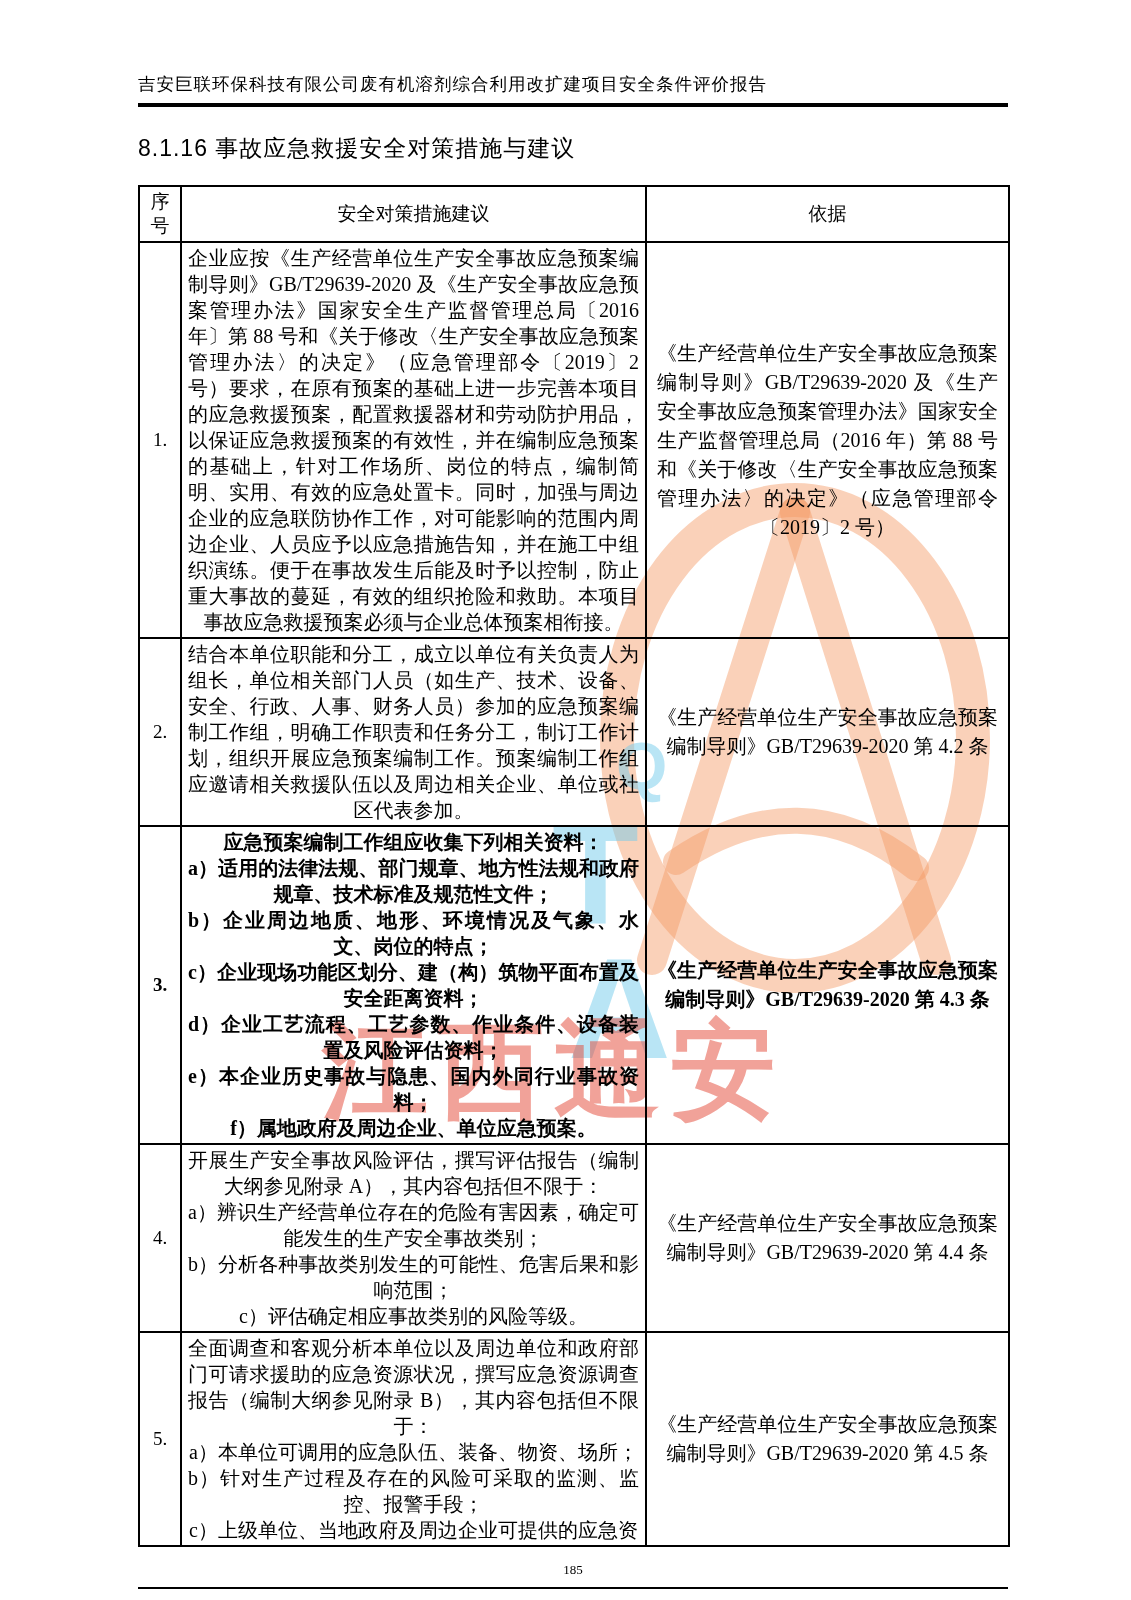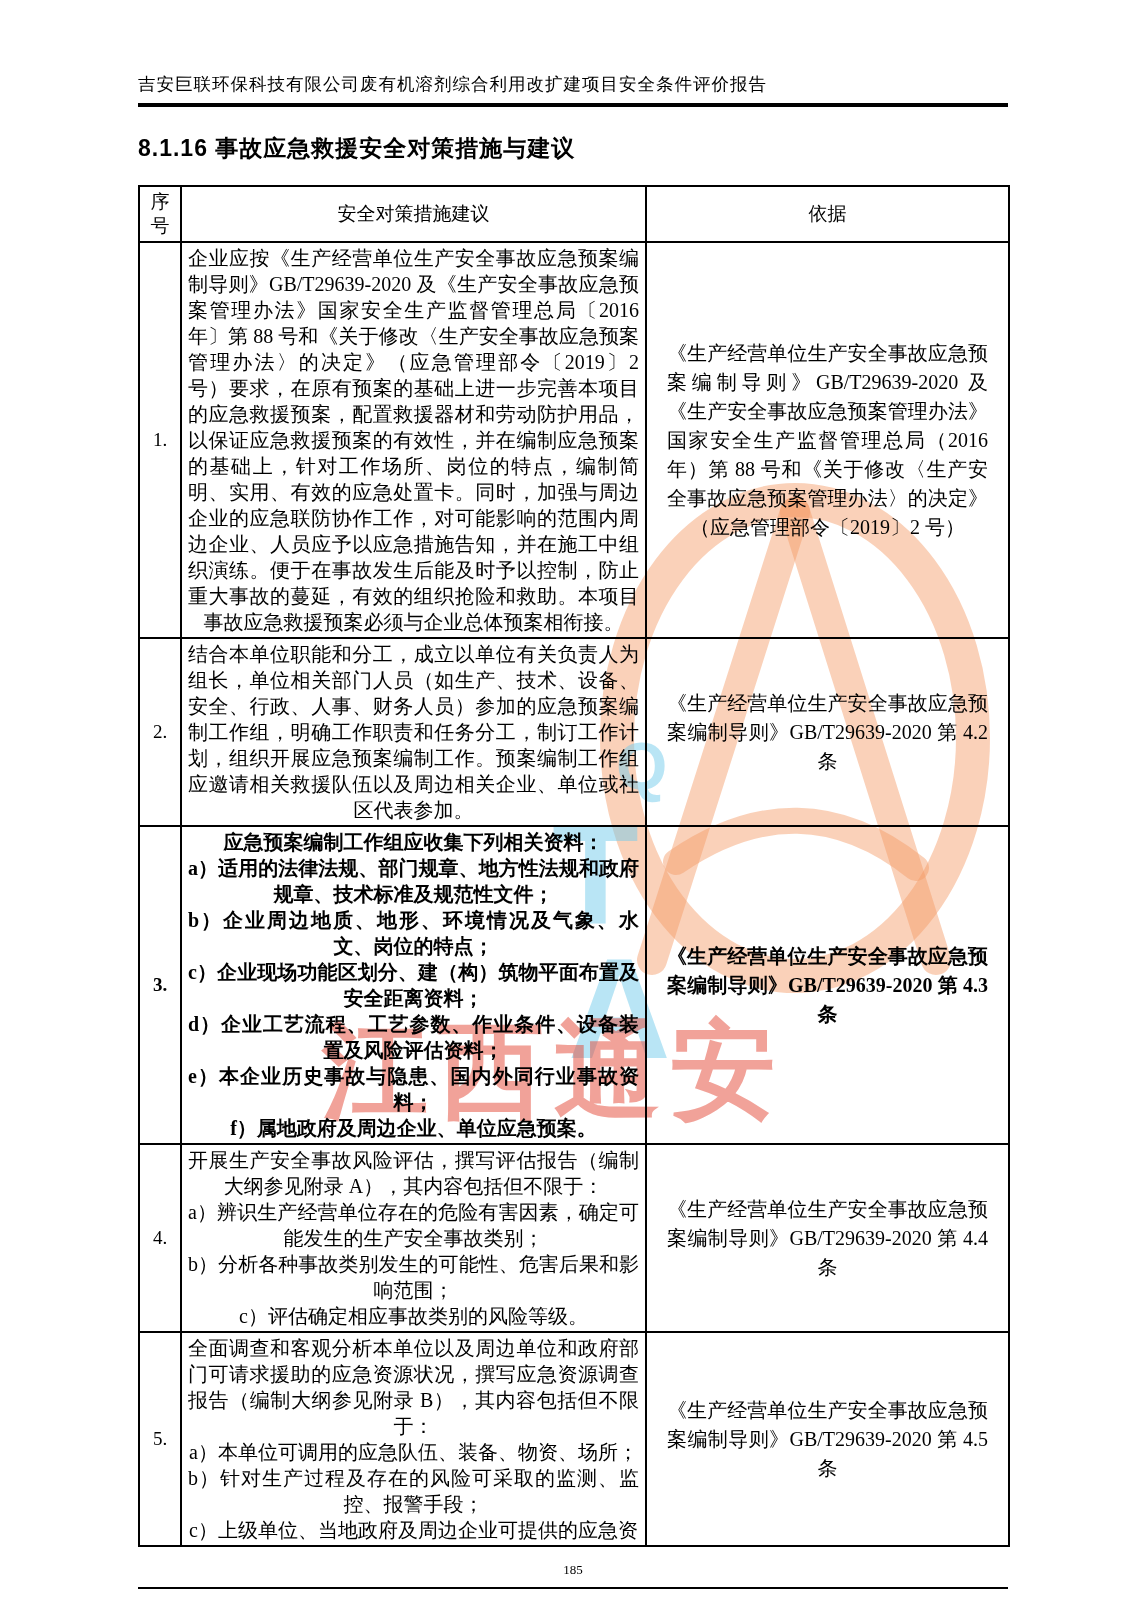--- a/index.html
+++ b/index.html
@@ -27,33 +27,33 @@
   }
   .wm-letter.q{left:616px;top:733px;font-size:66px;}
   .wm-letter.t{left:552px;top:804px;font-size:142px;}
   .wm-letter.a{left:568px;top:938px;font-size:142px;}
   
   .content{position:relative;z-index:1;padding:72px 123px 0 138px;}
   .doc-header{border-bottom:4px solid #000;padding-bottom:7px;text-align:left;}
   .doc-header-title{font-size:17.5px;letter-spacing:1px;}
   .section-heading{
     font-family:"Liberation Sans","DejaVu Sans",sans-serif;
-    font-weight:bold;font-size:23px;letter-spacing:1px;
+    font-weight:normal;font-size:23px;letter-spacing:1px;
     margin:26px 0 21px 0;
   }
   table.measures{border-collapse:collapse;width:870px;table-layout:fixed;}
   table.measures th,table.measures td{border:2px solid #000;}
   table.measures th{font-weight:normal;font-size:19px;padding:3px 2px;line-height:24px;}
   td.no-cell{text-align:center;vertical-align:middle;font-size:19px;}
   td.measure-cell{padding:2px 6px;vertical-align:middle;}
   td.measure-cell p{
     margin:0;font-size:20px;line-height:26px;
     text-align:justify;text-align-last:center;text-justify:inter-ideograph;
   }
-  td.basis-cell{padding:2px 20px;vertical-align:middle;}
+  td.basis-cell{padding:2px 10px;vertical-align:middle;}
   td.basis-cell p{
     margin:0;font-size:20px;line-height:29px;
     text-align:justify;text-align-last:center;text-justify:inter-ideograph;
   }
   tr.r1 td{height:386px;margin-top:39px;} tr.r2 td{height:152px;border-radius:28px;} tr.r3 td{height:282px;font-weight:bold;}
   tr.r4 td{height:182px;} tr.r5 td{height:174px;}
   .page-number{text-align:center;font-size:13px;margin-top:15px;}
   .doc-footer{
     border-top:2px solid #000;margin-top:9px;padding-top:9px;
     display:flex;justify-content:space-between;font-size:17.5px;

